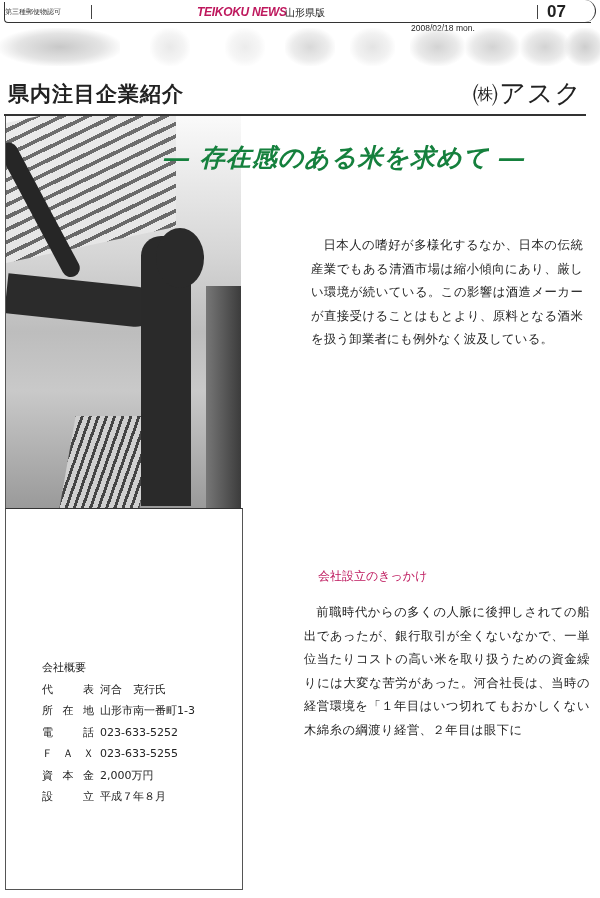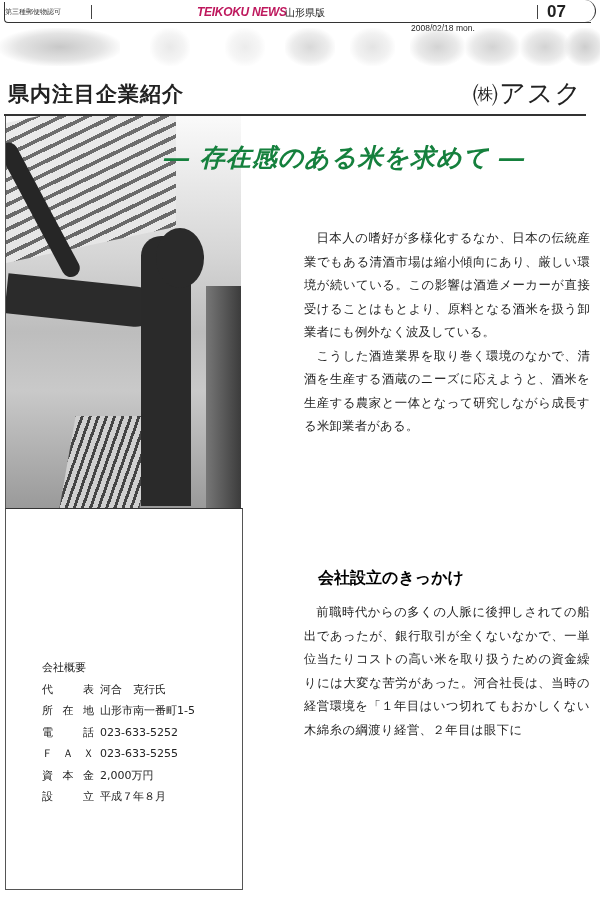--- a/index.html
+++ b/index.html
@@ -59,22 +59,22 @@
   .profile { position: absolute; left: 5px; top: 508px; width: 236px; height: 380px;
              border: 1px solid #555; border-top: 1px solid #333; }
   .profile-inner { position: absolute; left: 36px; top: 148px; font-size: 11px; color: #222; line-height: 21.5px; }
   .profile-row { display: flex; white-space: nowrap; }
   .profile-key { width: 58px; display: flex; justify-content: space-between; padding-right: 6px; box-sizing: border-box; }
   .profile-key span { display: inline-block; }
 
   
   .body { position: absolute; left: 304px; top: 226px; width: 286px; font-size: 12.4px; line-height: 23.5px; color: #1e1e1e;
           letter-spacing: 0.2px; }
-  .body p { margin: 0; text-indent: 1em; text-align: justify; }
-  .sub-head { position: absolute; left: 318px; top: 568px; font-size: 16px; font-weight: bold; color: #000000; }
+  .body p { margin: 7px; text-indent: 1em; text-align: justify; }
+  .sub-head { position: absolute; left: 318px; top: 568px; font-size: 12px; font-weight: normal; color: #be185d; }
   .body2 { position: absolute; left: 304px; top: 601px; width: 286px; font-family: "DejaVu Serif", serif;
            font-size: 12.3px; line-height: 23.6px; color: #1e1e1e; letter-spacing: 0.5px; }
   .body2 p { margin: 0; text-indent: 1em; text-align: justify; }
 </style>
 </head>
 <body>
 
 <div class="masthead">
   <span class="mh-permit">第三種郵便物認可</span>
   <span class="mh-sep1"></span>
@@ -110,21 +110,20 @@
 </div>
 
 <div class="section-title">県内注目企業紹介</div>
 <div class="company-name">㈱アスク</div>
 <div class="section-rule"></div>
 
 <div class="subtitle">― 存在感のある米を求めて ―</div>
 
 <div class="body">
   <p>日本人の嗜好が多様化するなか、日本の伝統産業でもある清酒市場は縮小傾向にあり、厳しい環境が続いている。この影響は酒造メーカーが直接受けることはもとより、原料となる酒米を扱う卸業者にも例外なく波及している。</p>
-  <p>こうした酒造業界を取り巻く環境のなかで、清酒を生産する酒蔵のニーズに応えようと、酒米を生産する農家と一体となって研究しながら成長する米卸業者がある。</p>
 </div>
 
 <div class="sub-head">会社設立のきっかけ</div>
 
 <div class="body2">
   <p>前職時代からの多くの人脈に後押しされての船出であったが、銀行取引が全くないなかで、一単位当たりコストの高い米を取り扱うための資金繰りには大変な苦労があった。河合社長は、当時の経営環境を「１年目はいつ切れてもおかしくない木綿糸の綱渡り経営、２年目は眼下に</p>
 </div>
 
 <div class="profile">
   <div class="profile-inner">
@@ -136,21 +135,21 @@
           <span>表</span>
       </div>
       <div>河合　克行氏</div>
     </div>
     <div class="profile-row">
       <div class="profile-key">
         <span>所</span>
           <span>在</span>
           <span>地</span>
       </div>
-      <div>山形市南一番町1-5</div>
+      <div>山形市南一番町1-3</div>
     </div>
     <div class="profile-row">
       <div class="profile-key">
         <span>電</span>
           <span>話</span>
       </div>
       <div>023-633-5252</div>
     </div>
     <div class="profile-row">
       <div class="profile-key">

